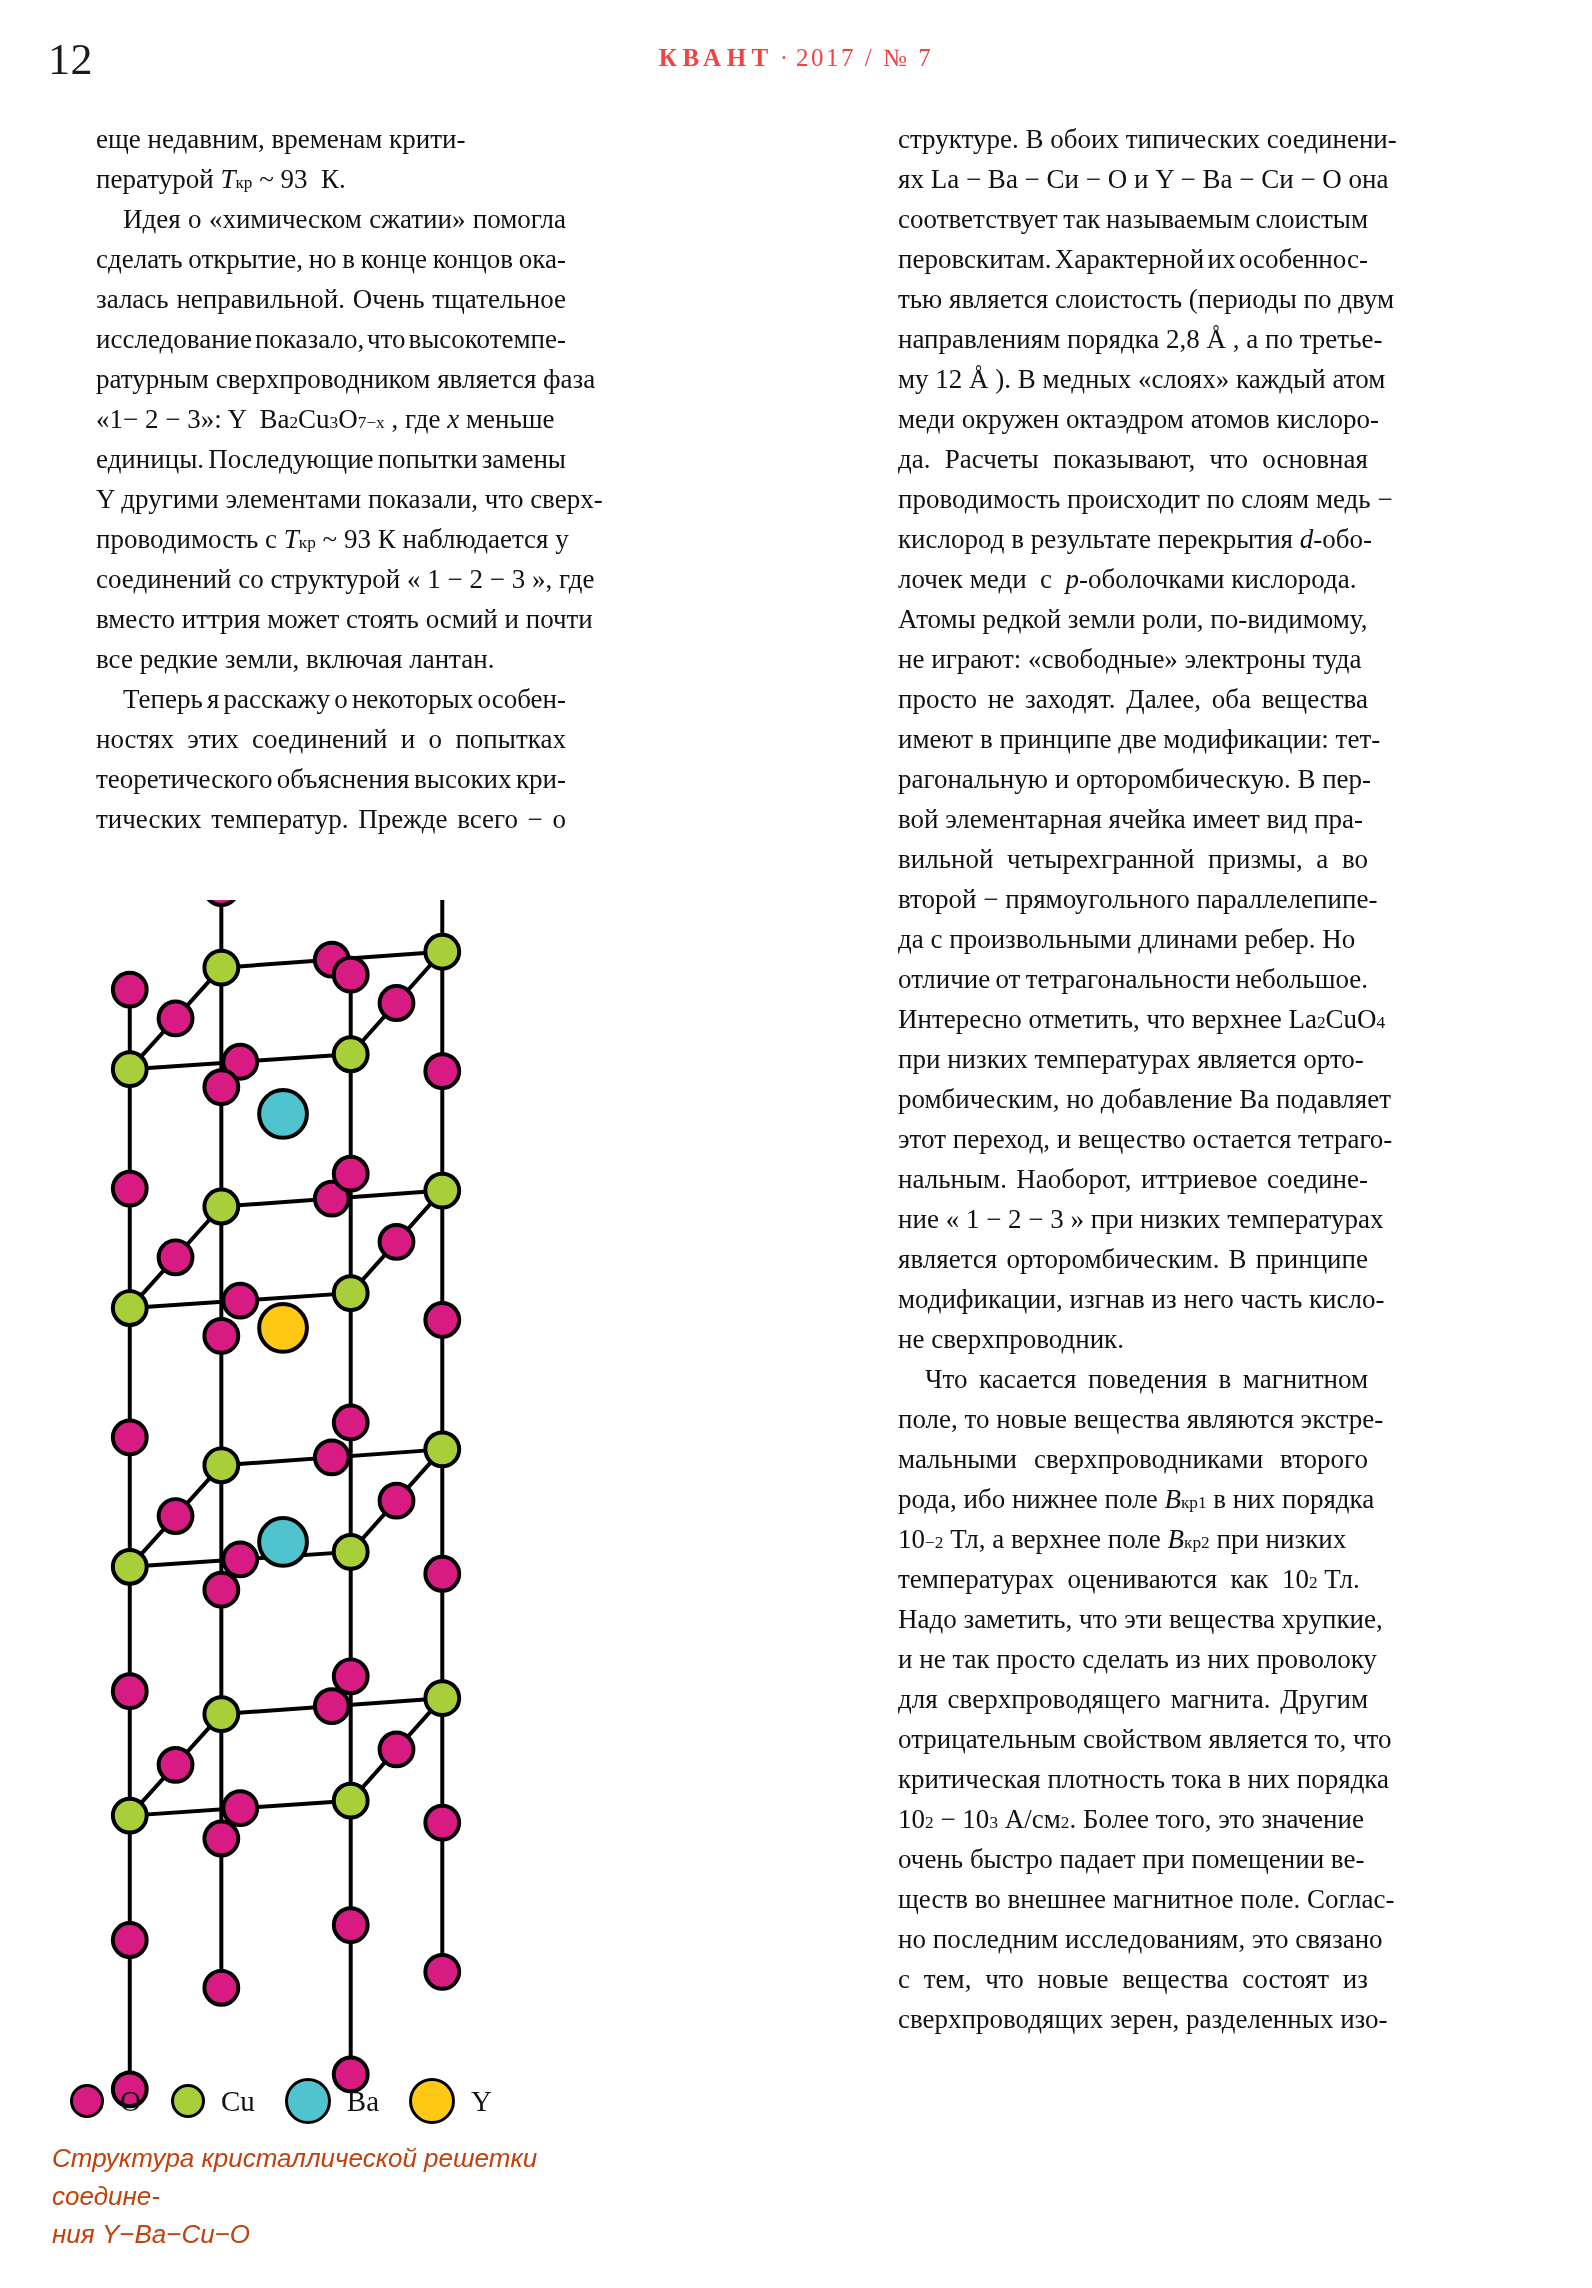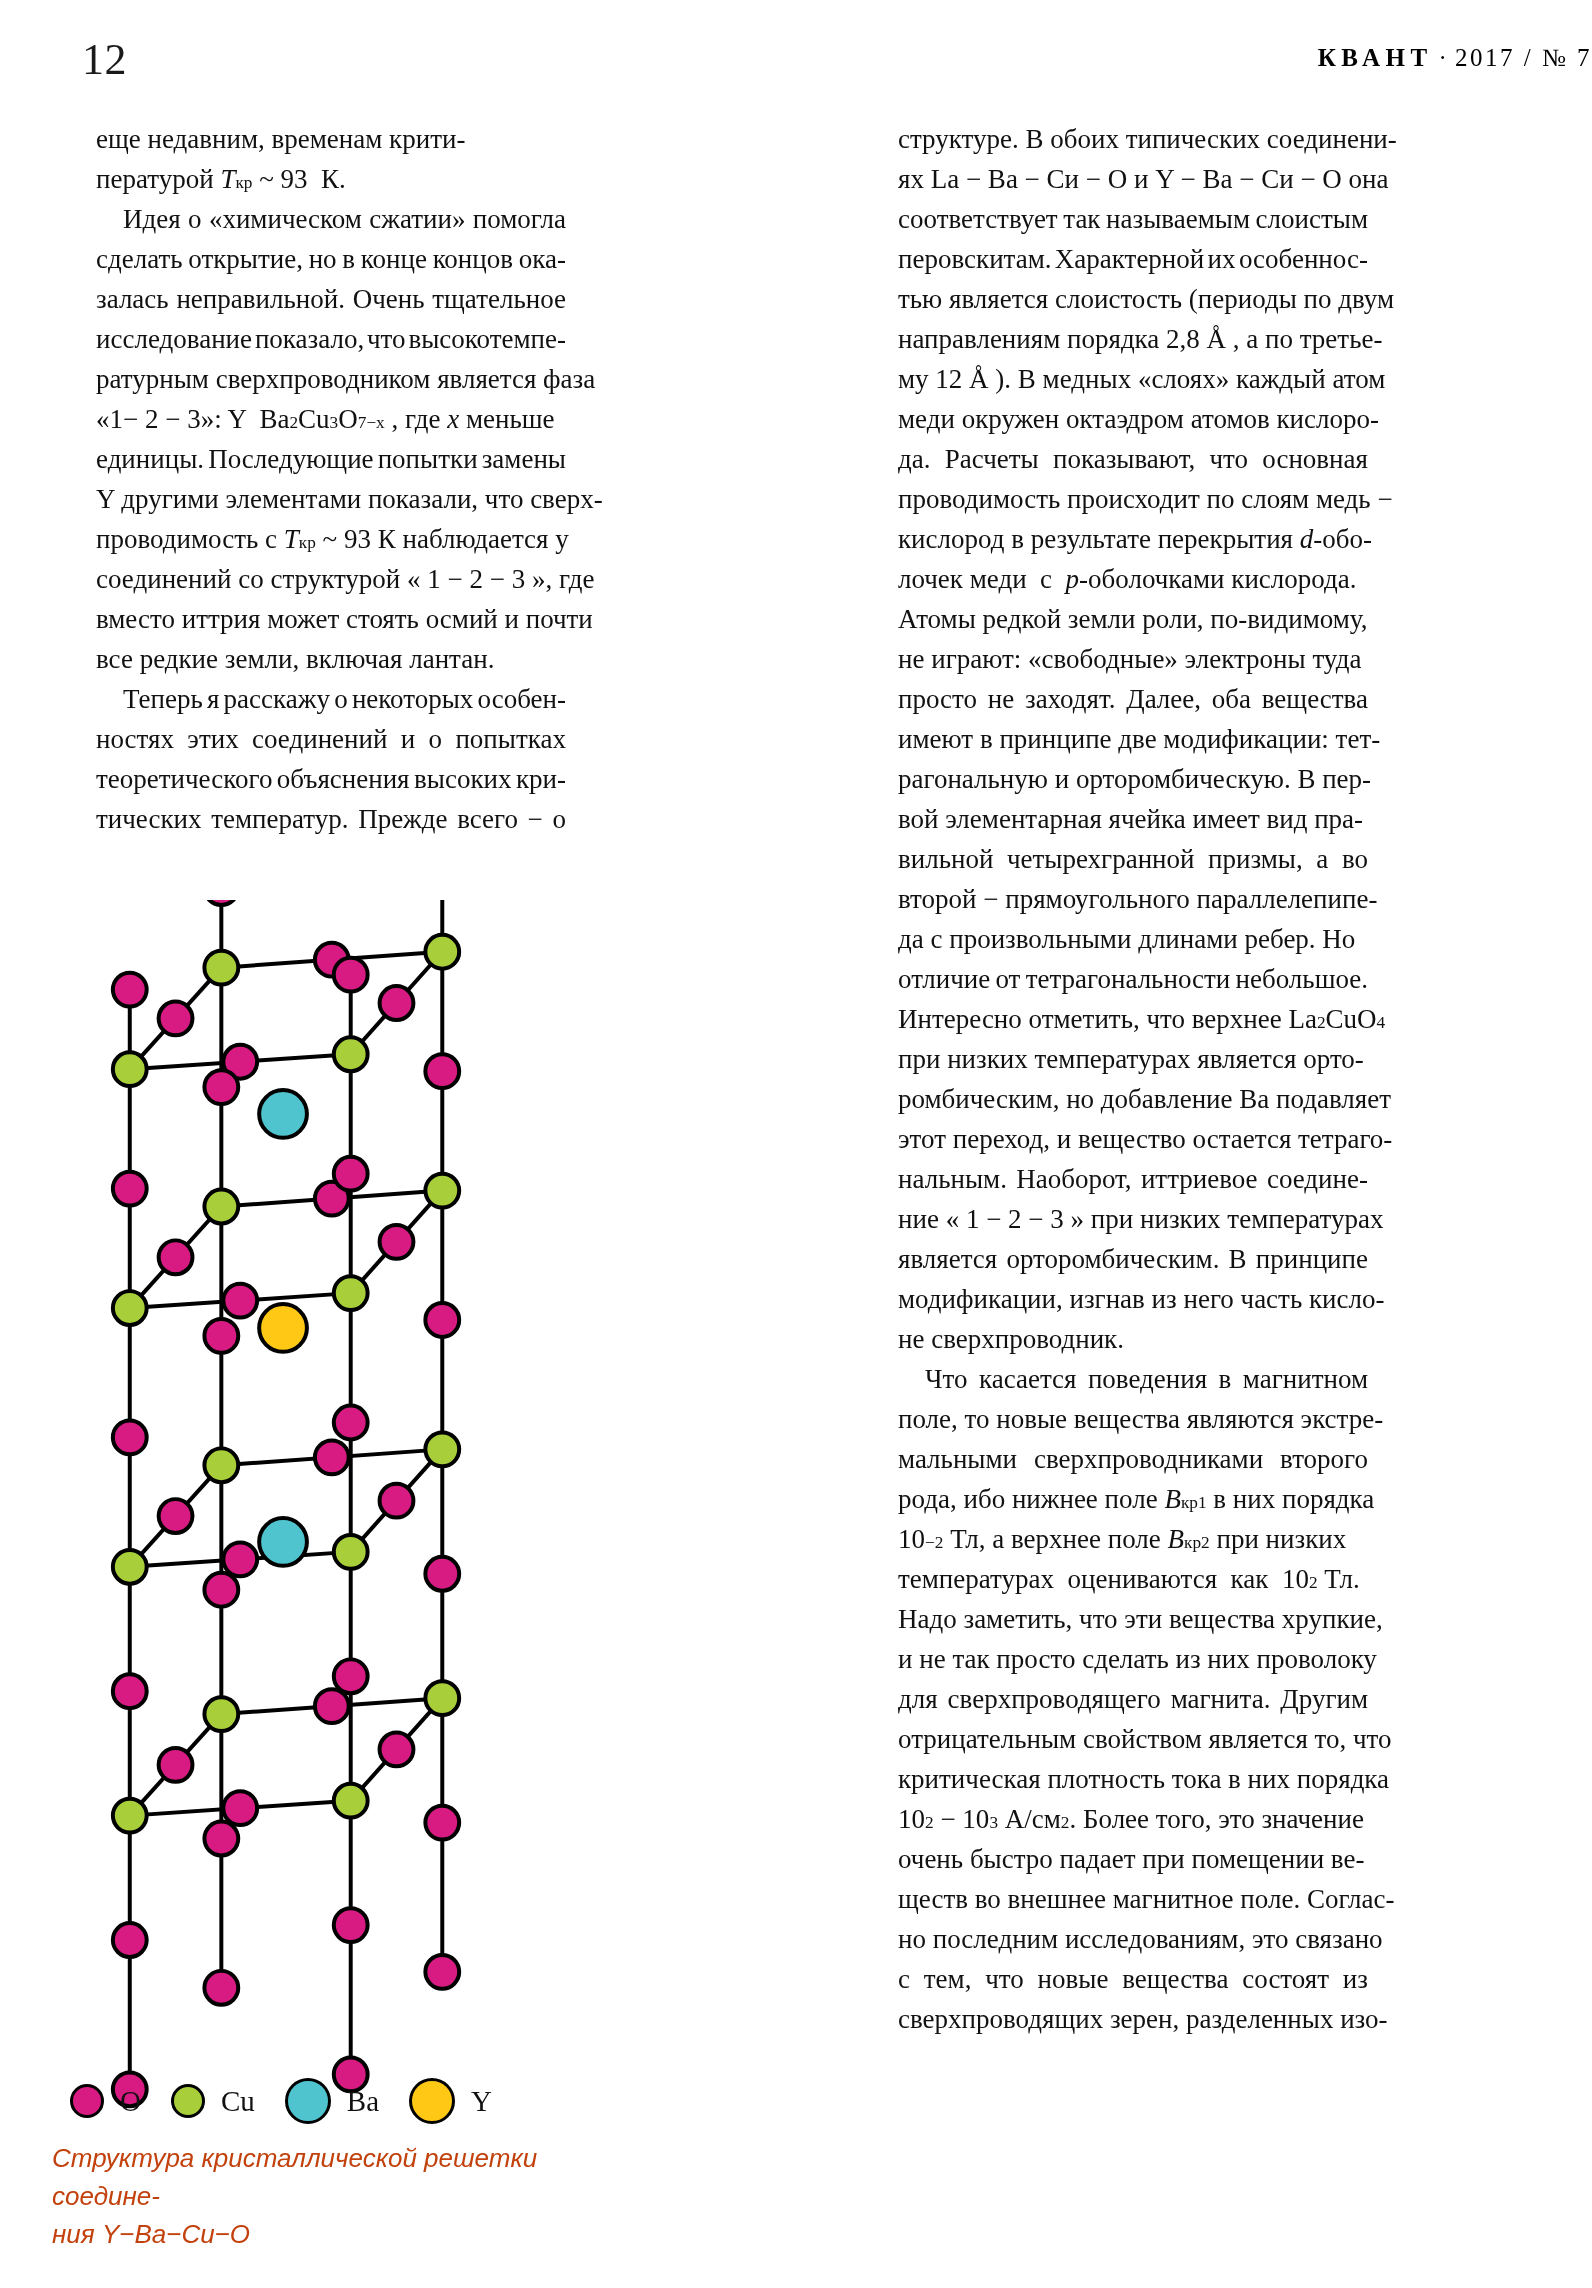--- a/index.html
+++ b/index.html
@@ -30,29 +30,28 @@
     width: 1592px;
     height: 60px;
   }
   .folio {
     position: absolute;
     left: 48px; top: 6px;
     font-size: 44px;
     font-family: "Liberation Serif", serif;
     color: #1a1a1a;
     letter-spacing: 0.5px;
-    margin-left: 34px;
   }
   .journal {
     position: absolute;
     left: 0; top: 16px;
     width: 1592px;
-    text-align: right;
+    text-align: center;
     font-size: 25px;
-    color: #000000;
+    color: #ef4444;
   }
   .journal .jname {
     font-weight: bold;
     letter-spacing: 5.5px;
   }
   .journal .jdot {
     letter-spacing: 2px;
     padding: 0 6px;
   }
   .journal .jissue {

